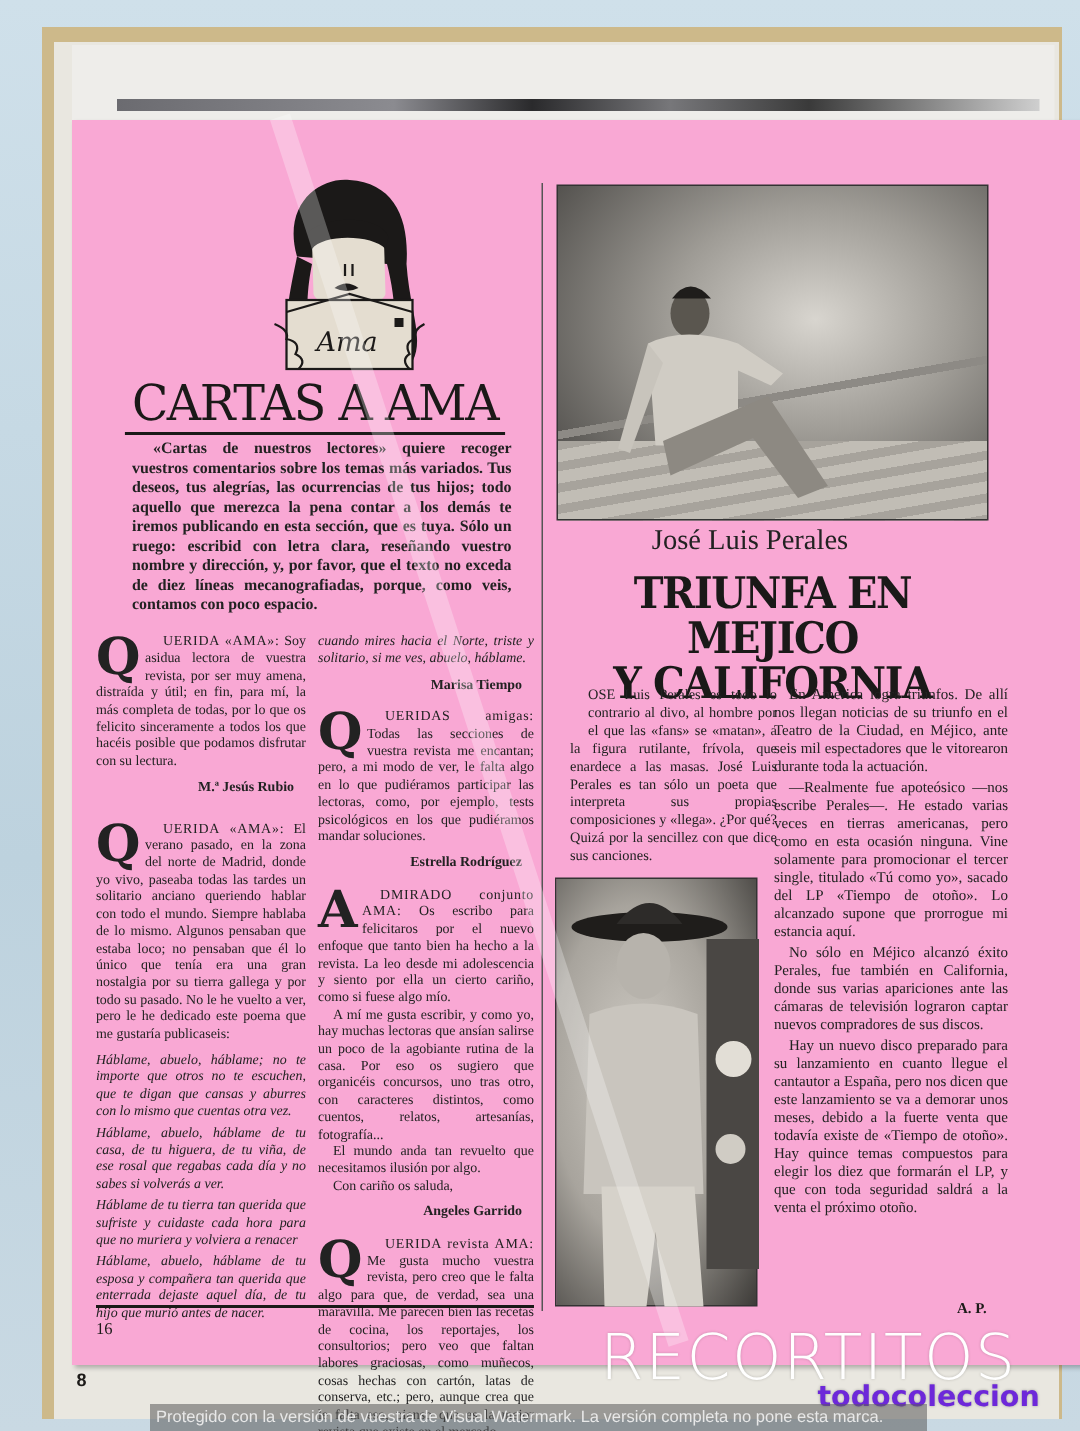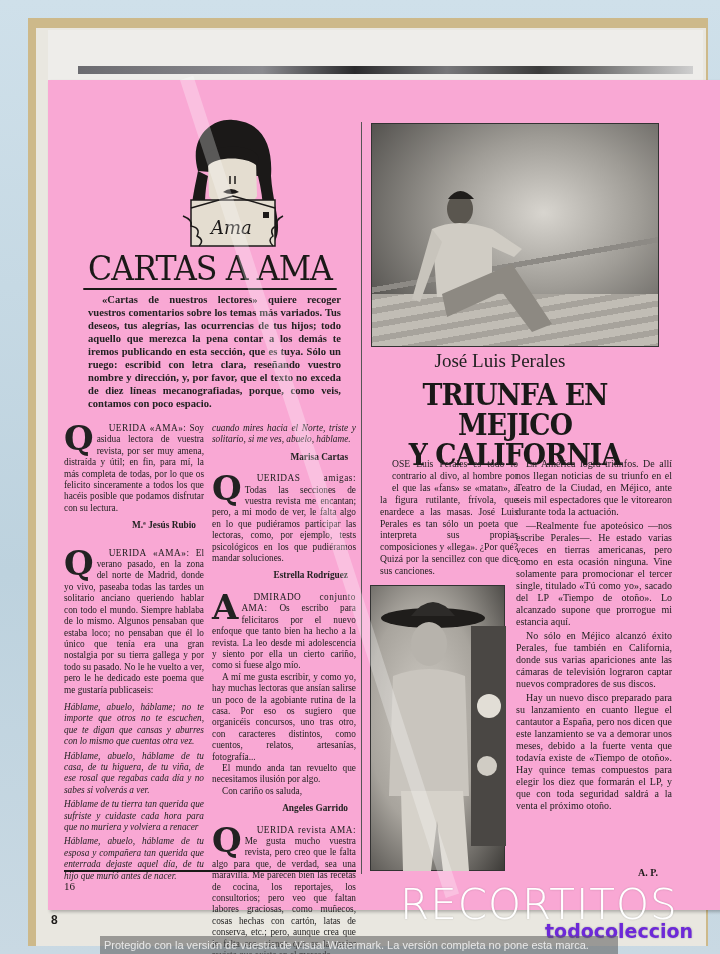--- a/index.html
+++ b/index.html
@@ -144,21 +144,21 @@
           <div class="stanza">Háblame, abuelo, háblame de tu casa, de tu higuera, de tu viña, de ese rosal que regabas cada día y no sabes si volverás a ver.</div>
           <div class="stanza">Háblame de tu tierra tan querida que sufriste y cuidaste cada hora para que no muriera y volviera a renacer</div>
           <div class="stanza">Háblame, abuelo, háblame de tu esposa y compañera tan querida que enterrada dejaste aquel día, de tu hijo que murió antes de nacer.</div>
         </div>
       </div>
     </div>
 
     <div class="col col-b">
       <div class="letter">
         <div class="poem-cont">cuando mires hacia el Norte, triste y solitario, si me ves, abuelo, háblame.</div>
-        <div class="sig">Marisa Cartas</div>
+        <div class="sig">Marisa Tiempo</div>
       </div>
       <div class="letter">
         <p><span class="dropcap">Q</span><span class="lead">UERIDAS amigas:</span><span> Todas las secciones de vuestra revista me encantan; pero, a mi modo de ver, le falta algo en lo que pudiéramos participar las lectoras, como, por ejemplo, tests psicológicos en los que pudiéramos mandar soluciones.</span></p>
         <div class="sig">Estrella Rodríguez</div>
       </div>
       <div class="letter">
         <p><span class="dropcap">A</span><span class="lead">DMIRADO conjunto AMA:</span><span> Os escribo para felicitaros por el nuevo enfoque que tanto bien ha hecho a la revista. La leo desde mi adolescencia y siento por ella un cierto cariño, como si fuese algo mío.</span></p>
         <p class="ind">A mí me gusta escribir, y como yo, hay muchas lectoras que ansían salirse un poco de la agobiante rutina de la casa. Por eso os sugiero que organicéis concursos, uno tras otro, con caracteres distintos, como cuentos, relatos, artesanías, fotografía...</p>
         <p class="ind">El mundo anda tan revuelto que necesitamos ilusión por algo.</p>
         <p class="ind">Con cariño os saluda,</p>

